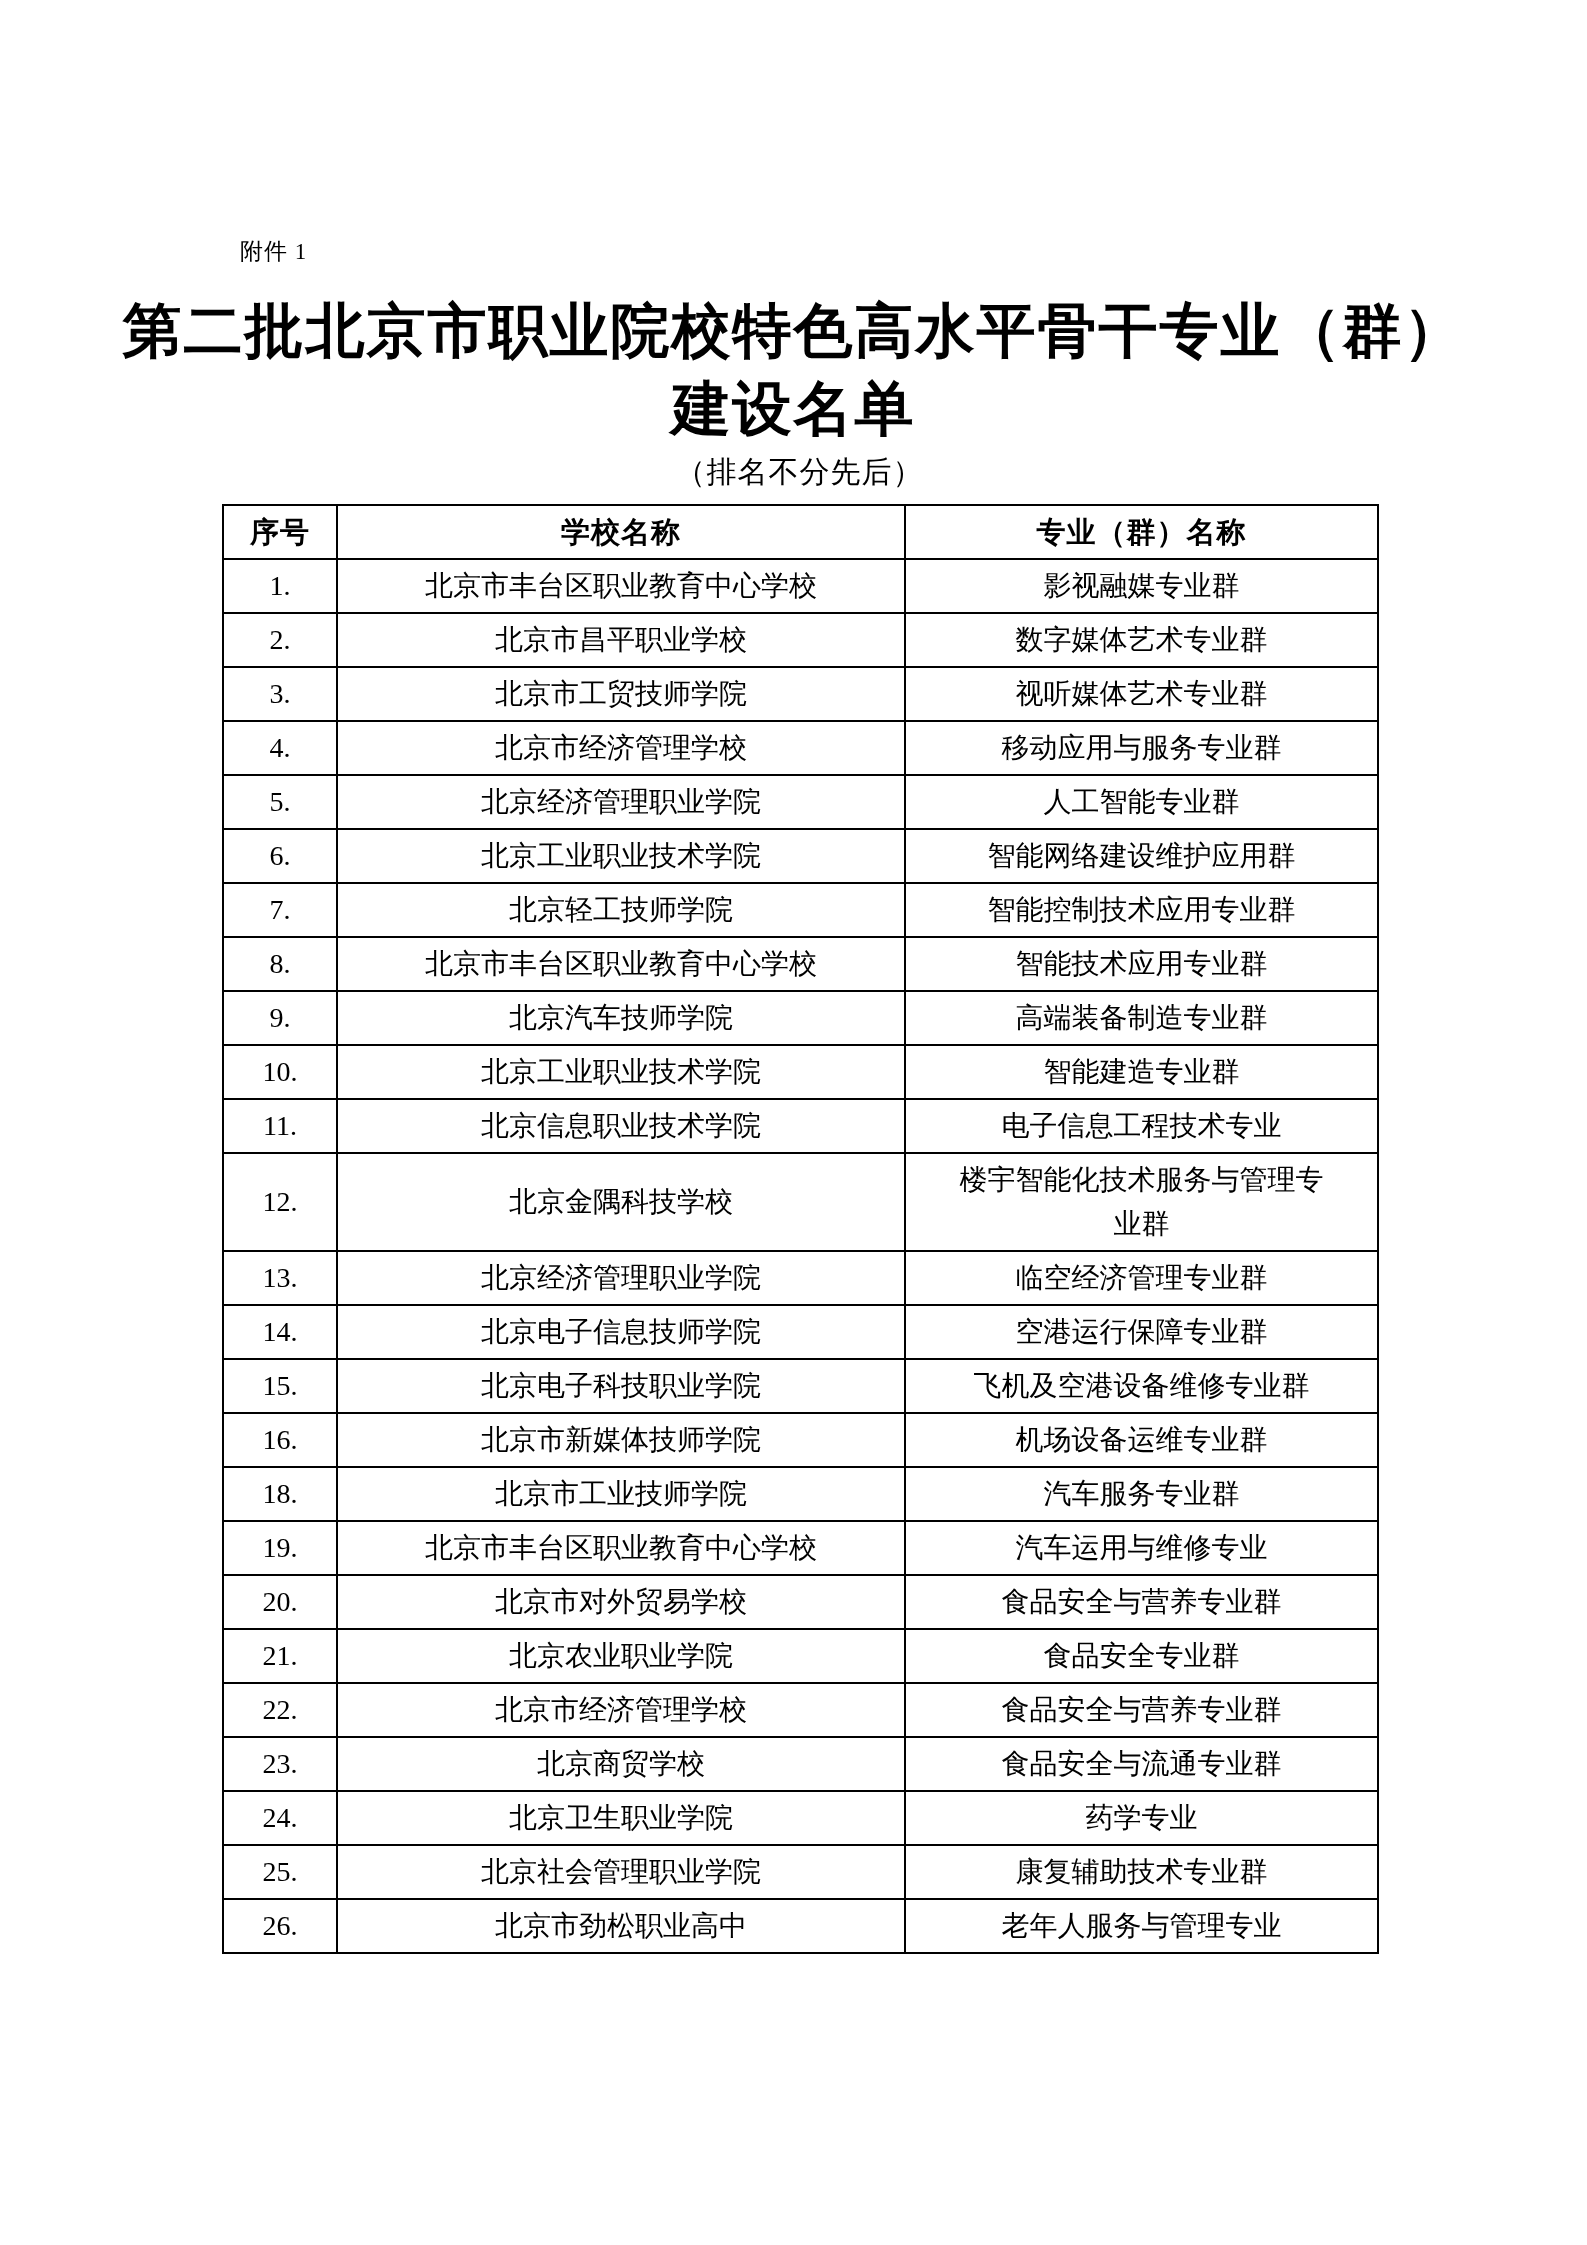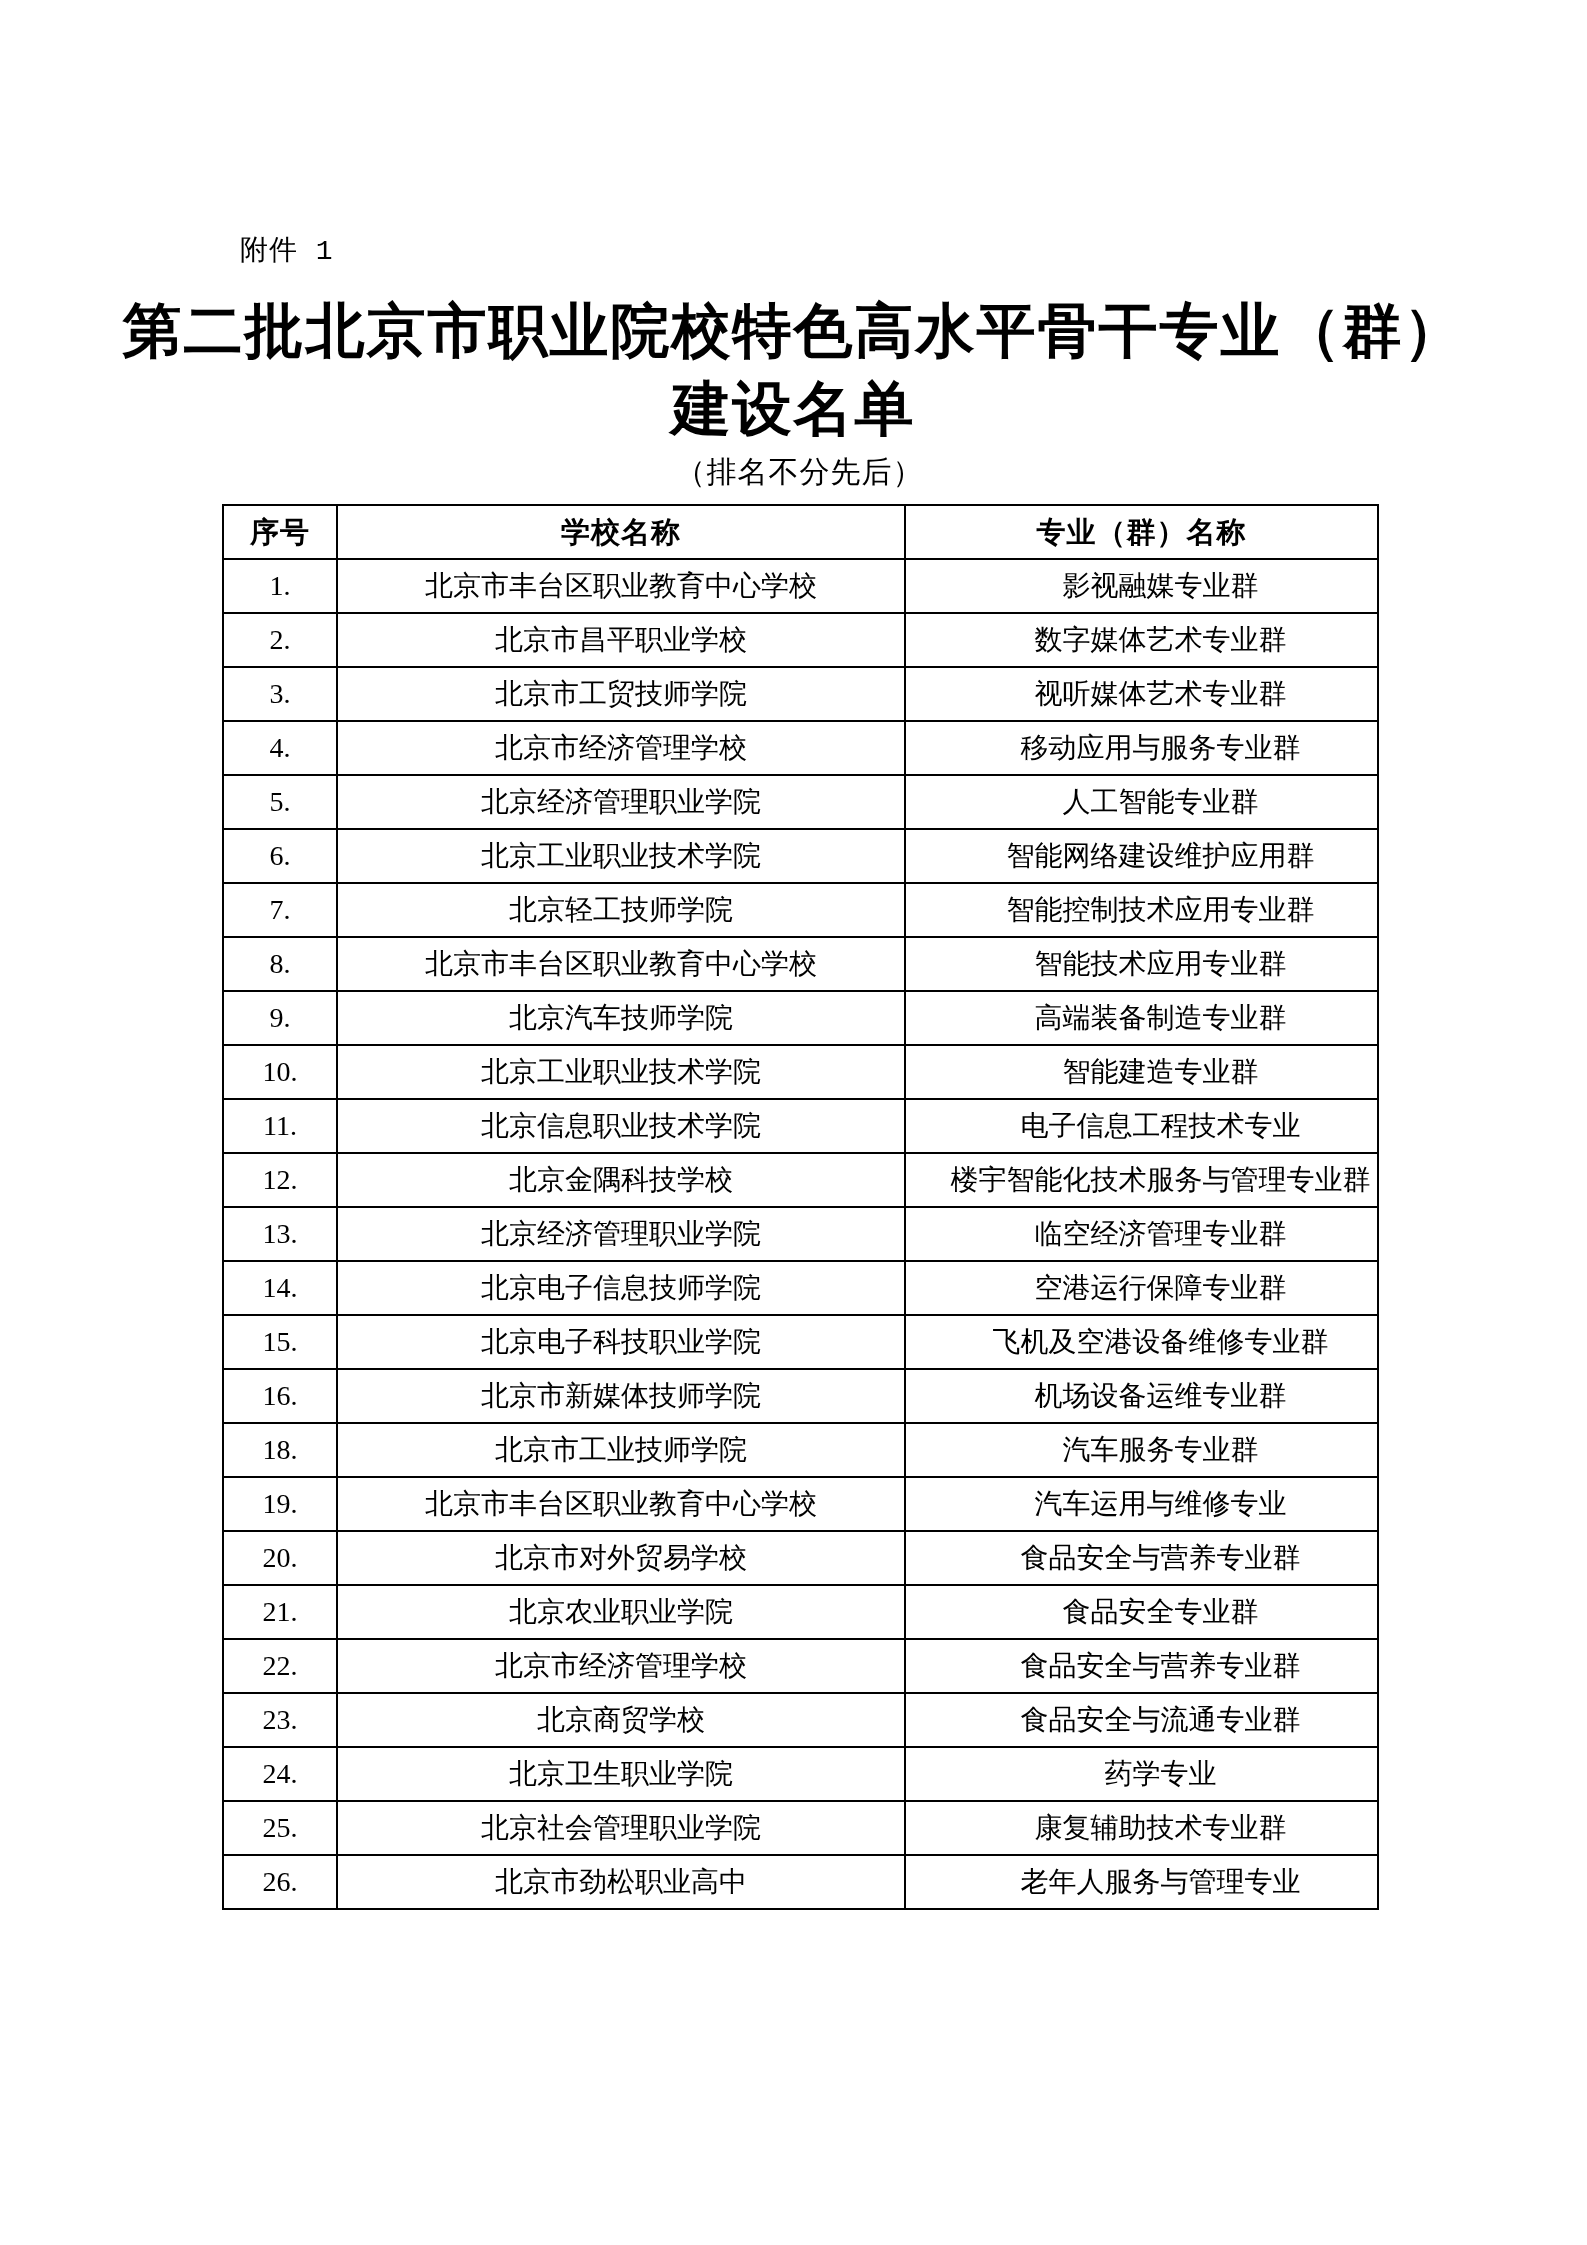--- a/index.html
+++ b/index.html
@@ -10,23 +10,23 @@
   body {
     width: 1587px;
     height: 2245px;
     position: relative;
     color: #000;
     font-family: "Liberation Serif", "DejaVu Serif", serif;
     overflow: hidden;
   }
   .attachment-label {
     margin: 232px 0 0 240px;
-    font-size: 28px;
+    font-size: 23px;
     line-height: 40px;
-    font-family: Liberation Mono, monospace;
+    font-family: Liberation Serif, serif;
     letter-spacing: 1px;
   }
   .doc-title {
     margin-top: 20px;
     text-align: center;
     font-size: 59px;
     line-height: 78px;
     font-weight: 700;
     letter-spacing: 2px;
   }
@@ -57,20 +57,21 @@
     padding: 4px 6px;
     box-sizing: border-box;
   }
   .list-table th {
     font-size: 29px;
     font-weight: 700;
     letter-spacing: 1px;
   }
   .list-table td.major-cell {
     padding-left: 44px;
+    padding-right: 44px;
   }
   .list-table td.no-cell {
     font-size: 28px;
   }
 </style>
 </head>
 <body>
 
 <div class="attachment-label">附件 1</div>
 

